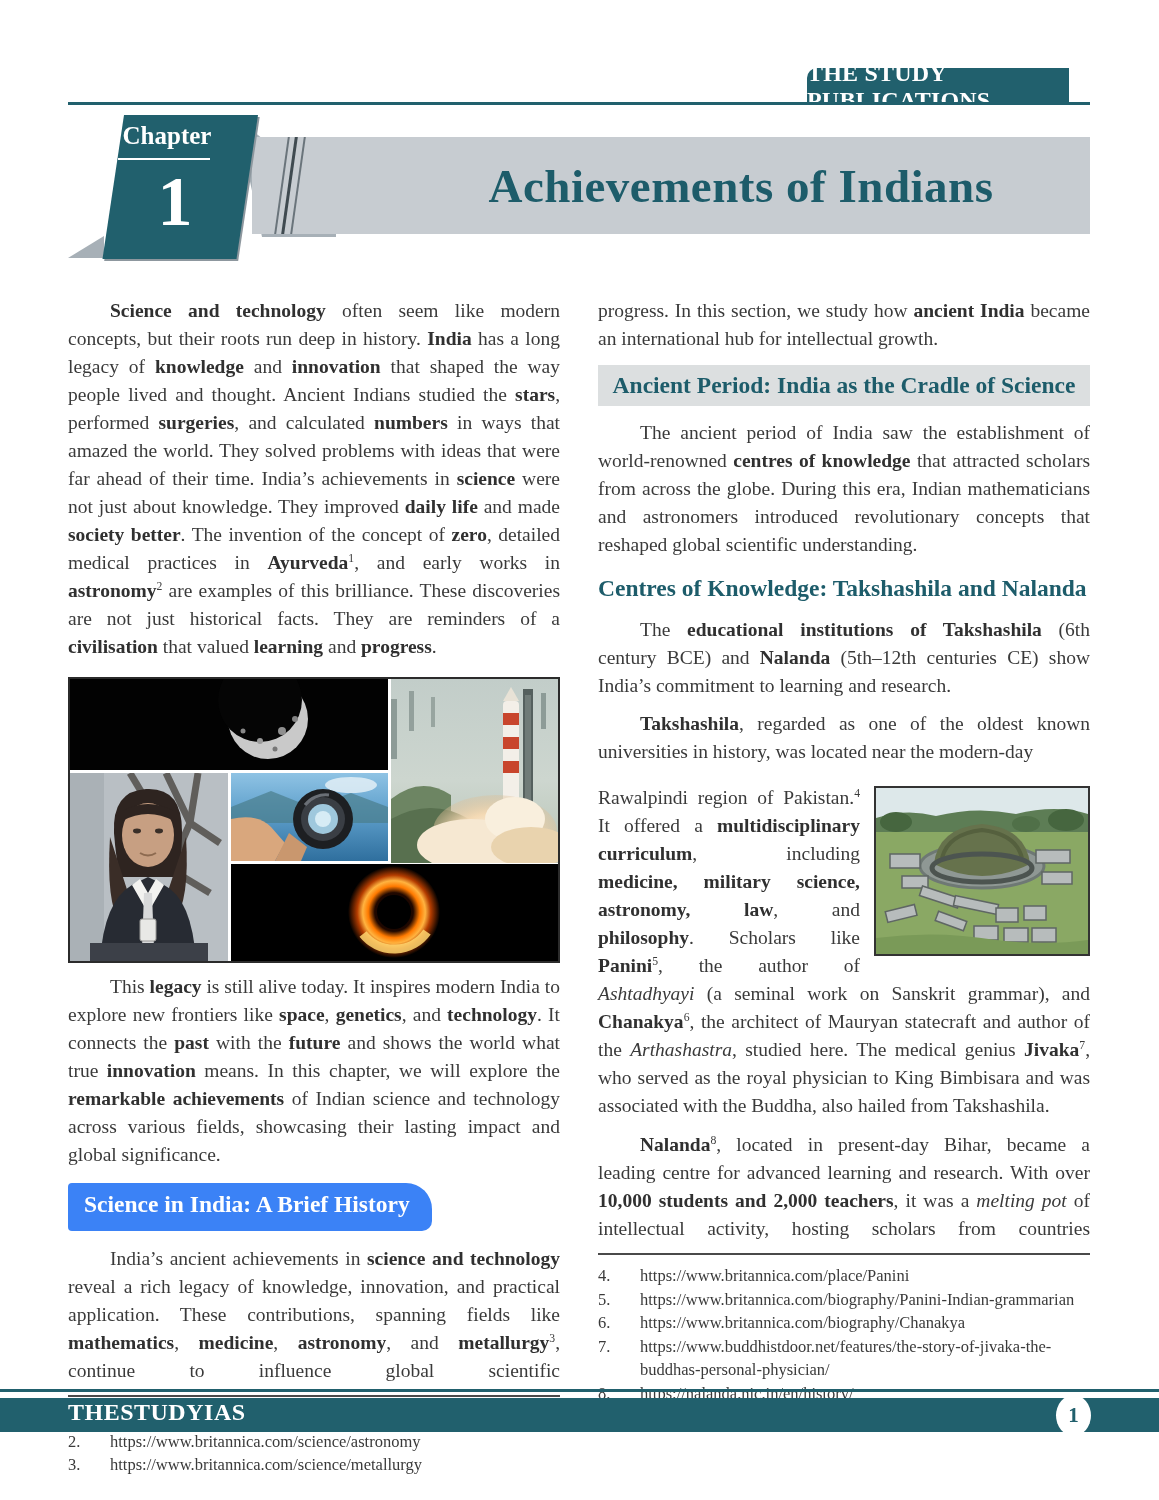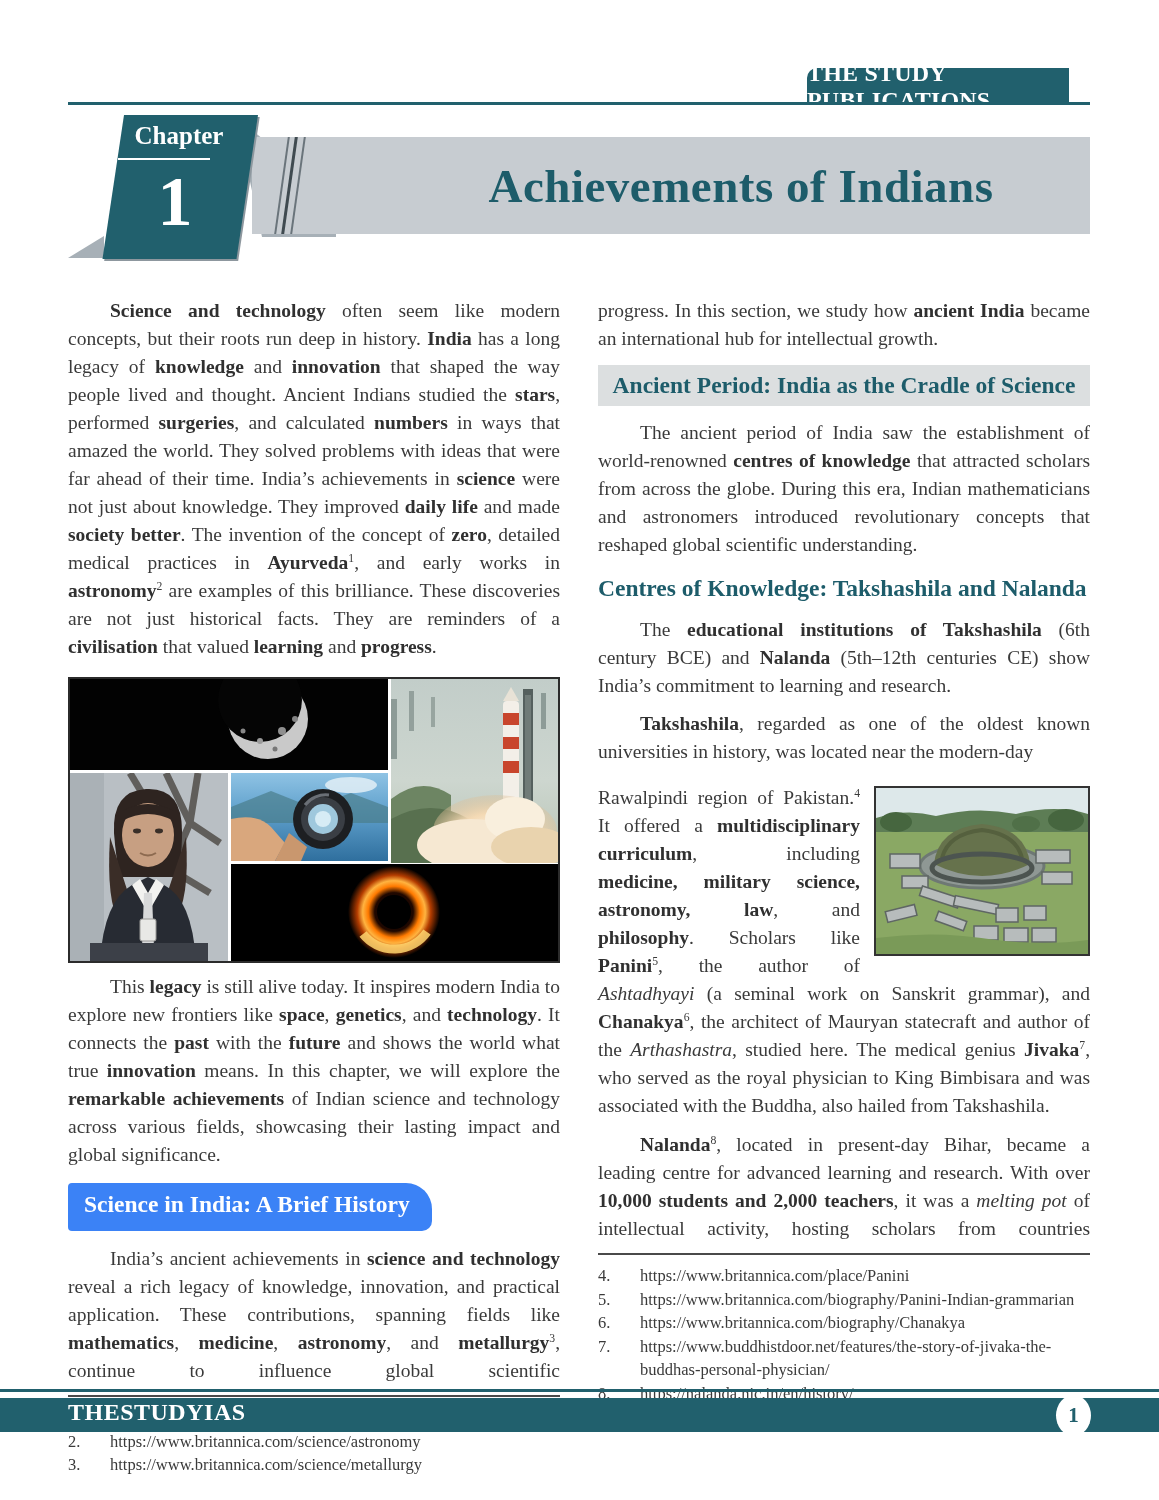--- a/index.html
+++ b/index.html
@@ -16,21 +16,21 @@
   
   .banner-gray{position:absolute;left:252px;top:137px;width:838px;height:97px;background:#c7ccd1;}
   .banner-fold{position:absolute;left:236px;top:117px;width:100px;height:120px;background:#a7b0b7;
     clip-path:polygon(0 0,100% 68%,100% 100%,26% 100%);}
   .fold-stripe{position:absolute;top:137px;width:3px;height:97px;background:#3f4a50;transform:skewX(-8deg);}
   .fold-stripe2{position:absolute;top:137px;width:2px;height:97px;background:#6a747b;transform:skewX(-8deg);}
   .tab-shadow-bl{position:absolute;left:68px;top:236px;width:36px;height:22px;background:#a7b0b7;
     clip-path:polygon(100% 0,100% 100%,0 100%);}
   .chapter-tab{position:absolute;left:124px;top:115px;width:134px;height:144px;background:#21606d;
     transform-origin:left top;transform:skewX(-8.5deg);box-shadow:2px 2px 0 #8d979e;}
-  .chapter-label{position:absolute;left:120px;top:122px;width:118px;text-align:center;
+  .chapter-label{position:absolute;left:108px;top:122px;width:118px;text-align:center;
     color:#fff;font-weight:bold;font-size:25px;}
   .chapter-underline{position:absolute;left:118px;top:158px;width:92px;height:2px;background:#fff;}
   .chapter-number{position:absolute;left:116px;top:160px;width:118px;text-align:center;
     color:#fff;font-weight:bold;font-size:70px;line-height:84px;}
   .chapter-title{position:absolute;left:252px;top:137px;width:978px;height:97px;
     display:flex;align-items:center;justify-content:center;
     color:#1d5c6a;font-weight:bold;font-size:47px;letter-spacing:.5px;}
 
   
   .main{position:absolute;left:68px;top:297px;width:1022px;display:flex;gap:38px;}

